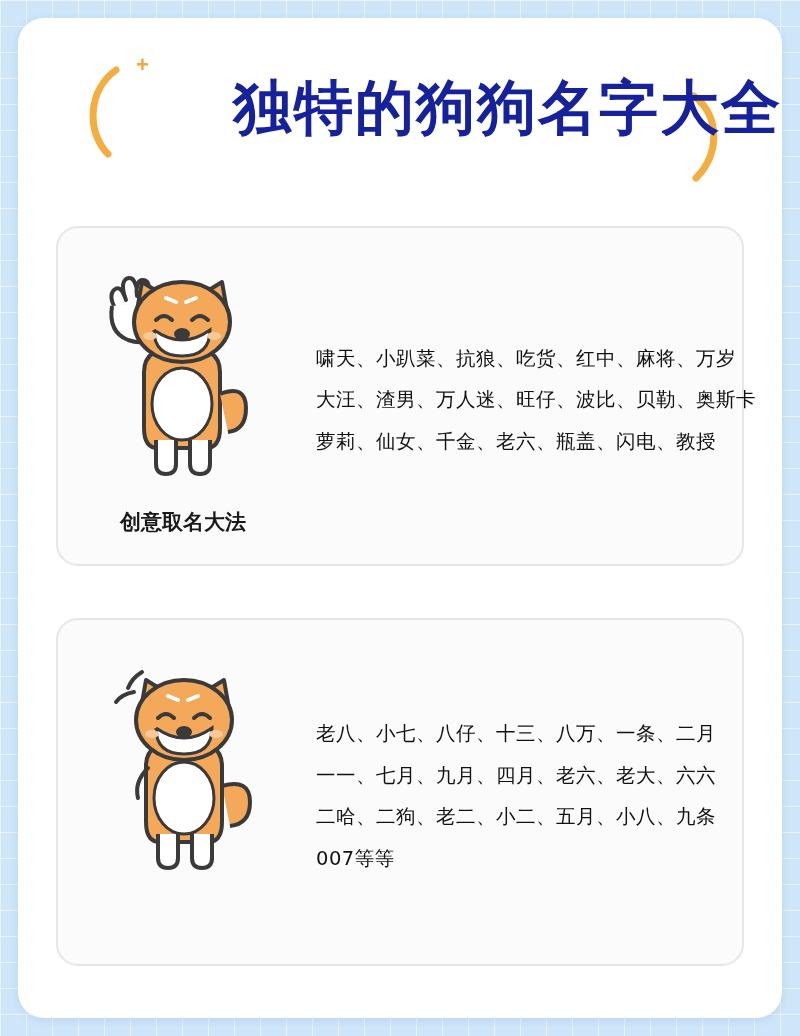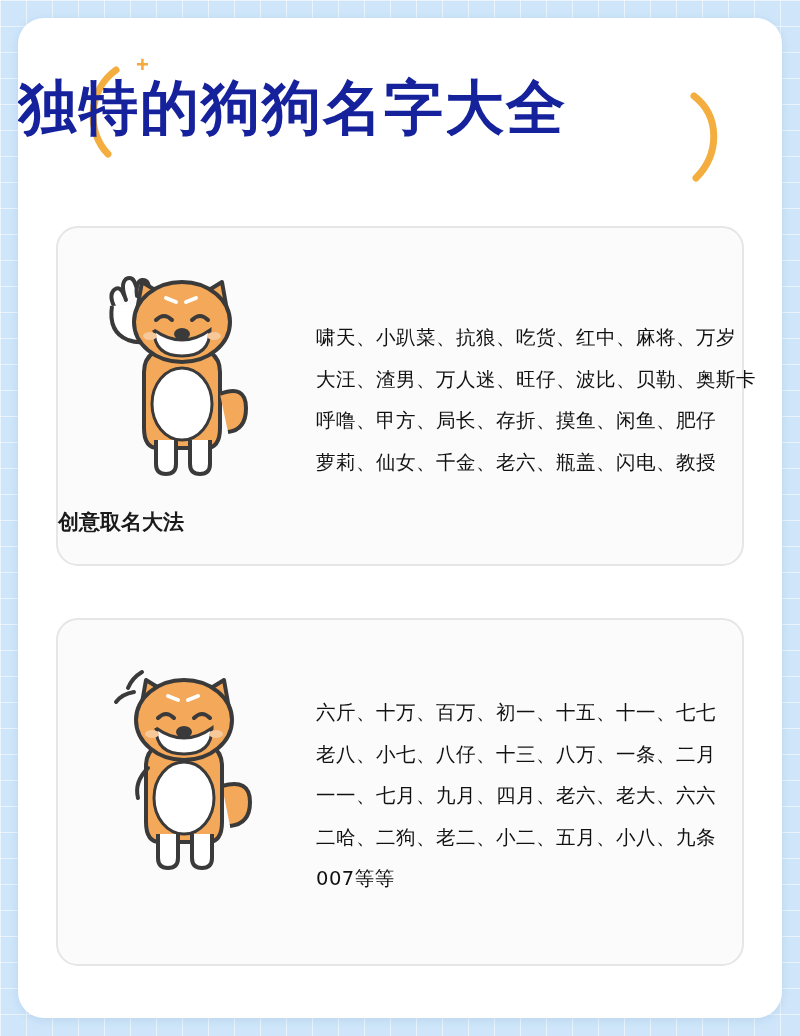--- a/index.html
+++ b/index.html
@@ -35,21 +35,21 @@
     border-radius: 26px;
     box-shadow: 0 2px 10px rgba(90,140,190,0.18);
     z-index: 1;
     overflow: hidden;
   }
   .title-wrap {
     position: absolute;
     top: 58px;
     left: 0;
     width: 764px;
-    text-align: left;
+    text-align: right;
   }
   .title {
     display: inline-block;
     font-size: 59px;
     font-weight: bold;
     color: #16229c;
     letter-spacing: 2px;
     line-height: 1.1;
     font-family: "DejaVu Sans", "Liberation Sans", sans-serif;
     position: relative;
@@ -103,21 +103,21 @@
   .mascot-svg {
     position: absolute;
     left: 24px;
     top: 16px;
   }
   .section-label {
     position: absolute;
     bottom: 28px;
     left: 0;
     width: 250px;
-    text-align: left;
+    text-align: center;
     font-size: 21px;
     font-weight: bold;
     color: #1a1a1a;
     font-family: "DejaVu Sans", "Liberation Sans", sans-serif;
   }
   .names-col {
     position: absolute;
     left: 258px;
     top: 4px;
     width: 424px;
@@ -186,21 +186,20 @@
         <ellipse cx="100" cy="90" rx="8" ry="6" fill="#3a3a3a"></ellipse>
         <ellipse cx="68" cy="92" rx="7" ry="4" fill="#f6c89a"></ellipse>
         <ellipse cx="132" cy="92" rx="7" ry="4" fill="#f6c89a"></ellipse>
         <path d="M84 54 l10 4 M104 58 l10 -4" stroke="#ffffff" stroke-width="4" stroke-linecap="round"></path>
       </svg>
       <div class="section-label">创意取名大法</div>
     </div>
     <div class="names-col">
       <div class="name-line">啸天、小趴菜、抗狼、吃货、红中、麻将、万岁</div>
       <div class="name-line">大汪、渣男、万人迷、旺仔、波比、贝勒、奥斯卡</div>
-      <div class="name-line">呼噜、甲方、局长、存折、摸鱼、闲鱼、肥仔</div>
       <div class="name-line">萝莉、仙女、千金、老六、瓶盖、闪电、教授</div>
     </div>
   </div>
 
   <div class="section" id="section-1">
     <div class="mascot-col">
       <svg class="mascot-svg" width="200" height="250" viewBox="0 0 200 250">
 
         <path d="M60 36 q-10 6 -14 16" stroke="#3a3a3a" stroke-width="4" fill="none" stroke-linecap="round"></path>
         <path d="M52 56 q-12 2 -18 10" stroke="#3a3a3a" stroke-width="4" fill="none" stroke-linecap="round"></path>
@@ -220,21 +219,20 @@
         <path d="M74 92 q28 20 56 0 q0 26 -28 26 q-28 0 -28 -26" fill="#ffffff" stroke="#3a3a3a" stroke-width="3"></path>
         <path d="M76 82 q8 -8 16 0" stroke="#3a3a3a" stroke-width="4" fill="none" stroke-linecap="round"></path>
         <path d="M112 82 q8 -8 16 0" stroke="#3a3a3a" stroke-width="4" fill="none" stroke-linecap="round"></path>
         <ellipse cx="102" cy="96" rx="8" ry="6" fill="#3a3a3a"></ellipse>
         <ellipse cx="70" cy="98" rx="7" ry="4" fill="#f6c89a"></ellipse>
         <ellipse cx="134" cy="98" rx="7" ry="4" fill="#f6c89a"></ellipse>
         <path d="M86 60 l10 4 M106 64 l10 -4" stroke="#ffffff" stroke-width="4" stroke-linecap="round"></path>
       </svg>
     </div>
     <div class="names-col">
-      <div class="name-line">六斤、十万、百万、初一、十五、十一、七七</div>
       <div class="name-line">老八、小七、八仔、十三、八万、一条、二月</div>
       <div class="name-line">一一、七月、九月、四月、老六、老大、六六</div>
       <div class="name-line">二哈、二狗、老二、小二、五月、小八、九条</div>
       <div class="name-line">007等等</div>
     </div>
   </div>
 
 </div>
 
 </body></html>

